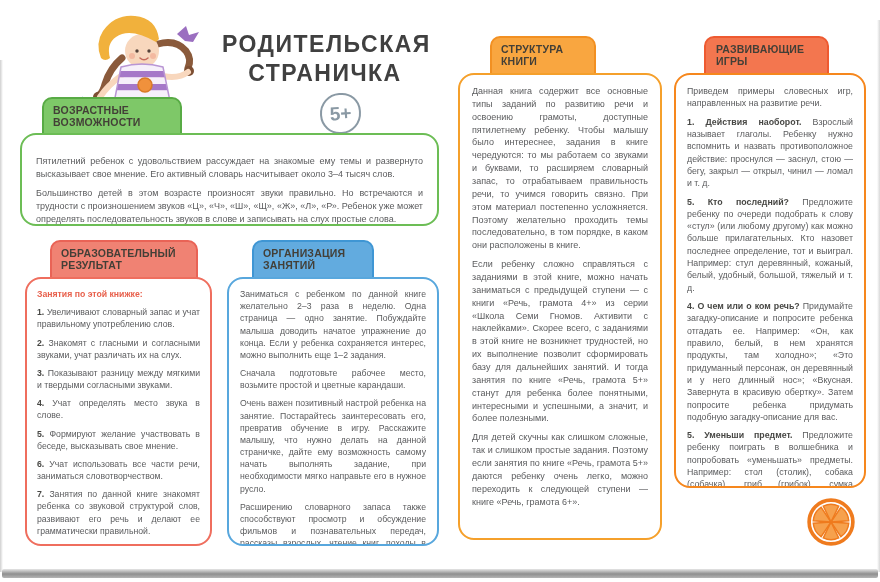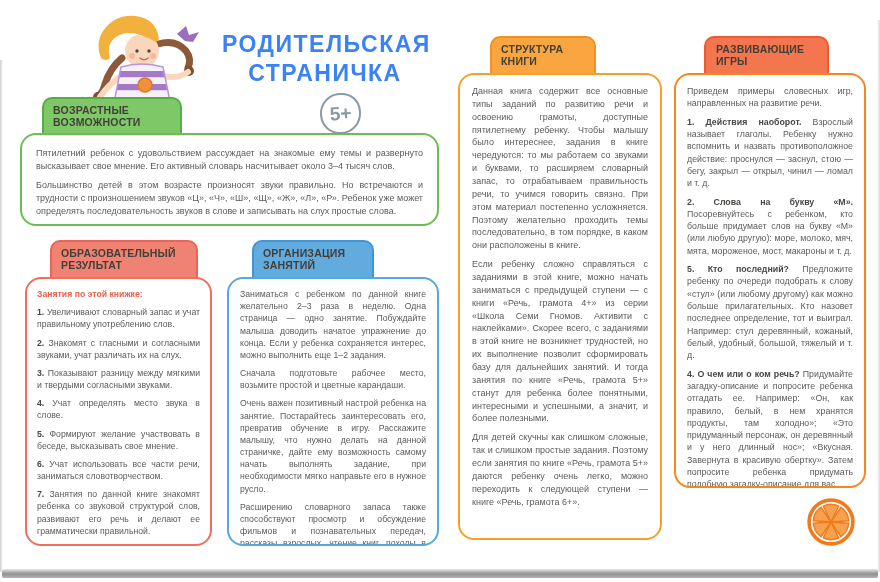--- a/index.html
+++ b/index.html
@@ -9,35 +9,35 @@
   
   .book-edge-bottom{position:absolute;left:2px;top:569px;width:876px;height:9px;
     background:linear-gradient(#e6e6e6,#8f8f8f 55%,#b5b5b5);border-radius:2px;}
   .book-edge-left{position:absolute;left:0;top:60px;width:3px;height:512px;
     background:linear-gradient(90deg,#cfcfcf,#ffffff);}
   .book-edge-right{position:absolute;right:0;top:20px;width:3px;height:552px;
     background:linear-gradient(270deg,#d8d8d8,#ffffff);}
 
   
   .title{position:absolute;left:222px;top:30px;width:206px;text-align:center;
-    color:#3b82f6;font-weight:bold;font-size:23px;line-height:1.25;letter-spacing:1.5px;}
+    color:#404040;font-weight:bold;font-size:23px;line-height:1.25;letter-spacing:1.5px;}
   .age-badge{position:absolute;left:320px;top:93px;width:37px;height:37px;border:2.5px solid #8a99a4;
     border-radius:50% 46% 50% 48%;color:#8a99a4;font-weight:bold;font-size:19px;line-height:37px;
     text-align:center;transform:rotate(-4deg);}
 
   
   .tab{position:absolute;z-index:1;border-radius:10px 10px 4px 4px;padding:5px 9px 14px 9px;
     font-weight:bold;font-size:10.5px;line-height:1.18;color:#433f37;letter-spacing:.2px;margin-left:12px;}
   .panel{position:absolute;z-index:2;background:#ffffff;border-radius:16px;box-sizing:border-box;}
   .panel p{margin:0 0 6px 0;text-align:justify;color:#5a5b5d;}
   .panel p b{color:#474744;}
 
   .tab-age{left:30px;top:97px;width:118px;background:#7ec868;border:2px solid #58ab45;}
   .panel-age{left:20px;top:133px;width:419px;height:93px;border:2.5px solid #6cbd55;
-    padding:12px 14px;font-size:9px;line-height:1.45;}
+    padding:20px 14px;font-size:9px;line-height:1.45;}
 
   .tab-edu{left:38px;top:240px;width:126px;background:#f08273;border:2px solid #e96356;}
   .panel-edu{left:25px;top:277px;width:187px;height:269px;border:2.5px solid #ef6e5e;
     padding:9px 10px;font-size:8.7px;line-height:1.4;overflow:hidden;}
   .panel-edu .list-heading{color:#e8604c;font-weight:bold;margin:0 0 6px 0;text-align:left;}
 
   .tab-org{left:240px;top:240px;width:100px;background:#62abdf;border:2px solid #3f96d4;}
   .panel-org{left:227px;top:277px;width:212px;height:269px;border:2.5px solid #58a7dd;
     padding:9px 11px;font-size:8.7px;line-height:1.4;overflow:hidden;}
 
@@ -134,21 +134,20 @@
       <p>Данная книга содержит все основные типы заданий по развитию речи и освоению грамоты, доступные пятилетнему ребенку. Чтобы малышу было интереснее, задания в книге чередуются: то мы работаем со звуками и буквами, то расширяем словарный запас, то отрабатываем правильность речи, то учимся говорить связно. При этом материал постепенно усложняется. Поэтому желательно проходить темы последовательно, в том порядке, в каком они расположены в книге.</p>
       <p>Если ребенку сложно справляться с заданиями в этой книге, можно начать заниматься с предыдущей ступени — с книги «Речь, грамота 4+» из серии «Школа Семи Гномов. Активити с наклейками». Скорее всего, с заданиями в этой книге не возникнет трудностей, но их выполнение позволит сформировать базу для дальнейших занятий. И тогда занятия по книге «Речь, грамота 5+» станут для ребенка более понятными, интересными и успешными, а значит, и более полезными.</p>
       <p>Для детей скучны как слишком сложные, так и слишком простые задания. Поэтому если занятия по книге «Речь, грамота 5+» даются ребенку очень легко, можно переходить к следующей ступени — книге «Речь, грамота 6+».</p>
     </div>
 
   <div class="tab tab-games">РАЗВИВАЮЩИЕ ИГРЫ</div>
   <div class="panel panel-games">
     <p>Приведем примеры словесных игр, направленных на развитие речи.</p>
     <div>
         <p><b>1. Действия наоборот.</b> Взрослый называет глаголы. Ребенку нужно вспомнить и назвать противоположное действие: проснулся — заснул, стою — бегу, закрыл — открыл, чинил — ломал и т. д.</p>
-        <p><b>2. Слова на букву «М».</b> Посоревнуйтесь с ребенком, кто больше придумает слов на букву «М» (или любую другую): море, молоко, мяч, мята, мороженое, мост, макароны и т. д.</p>
         <p><b>5. Кто последний?</b> Предложите ребенку по очереди подобрать к слову «стул» (или любому другому) как можно больше прилагательных. Кто назовет последнее определение, тот и выиграл. Например: стул деревянный, кожаный, белый, удобный, большой, тяжелый и т. д.</p>
         <p><b>4. О чем или о ком речь?</b> Придумайте загадку-описание и попросите ребенка отгадать ее. Например: «Он, как правило, белый, в нем хранятся продукты, там холодно»; «Это придуманный персонаж, он деревянный и у него длинный нос»; «Вкусная. Завернута в красивую обертку». Затем попросите ребенка придумать подобную загадку-описание для вас.</p>
         <p><b>5. Уменьши предмет.</b> Предложите ребенку поиграть в волшебника и попробовать «уменьшать» предметы. Например: стол (столик), собака (собачка), гриб (грибок), сумка (сумочка), ведро (ведерко) и т. д.</p>
       </div>
   </div>
 
   <svg class="orange-slice" viewBox="0 0 48 48">
     <circle cx="24" cy="24" r="21" fill="#ffffff" stroke="#ef7b1e" stroke-width="3.5"></circle>
     <g fill="#f6a14d" stroke="#ef7b1e" stroke-width="1.4">
       <path d="M24,24 L41,25.2 A17,17 0 0 1 33.5,38.1 Z"></path>

